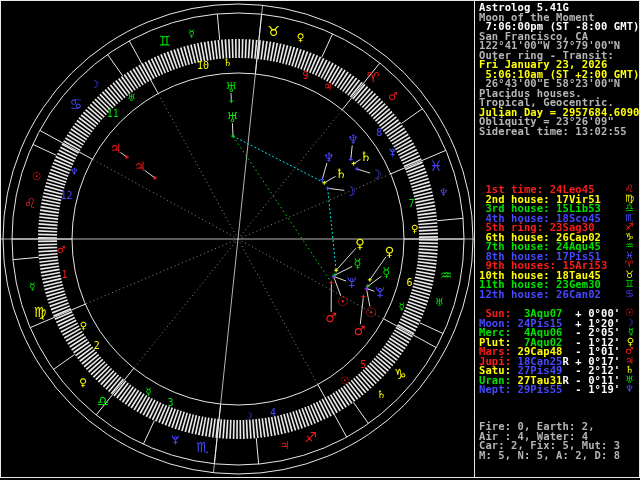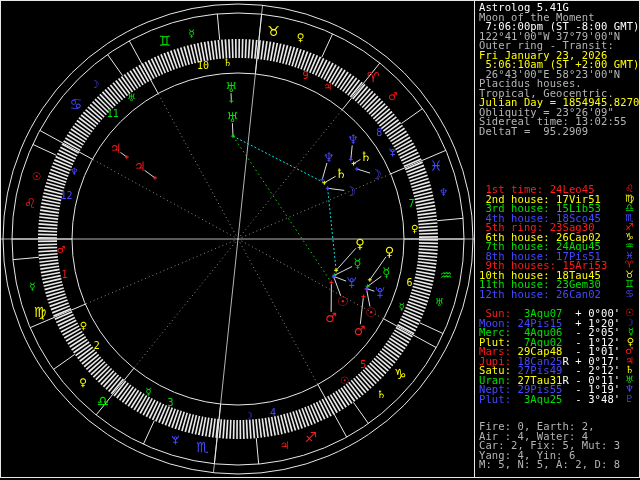--- a/index.html
+++ b/index.html
@@ -1,21 +1,21 @@
 <!DOCTYPE html>
 <html><head>
 <meta charset="utf-8">
 <style>
   html,body{margin:0;padding:0;background:#222;}
   .stage{position:relative;width:640px;height:480px;background:#000;overflow:hidden;
          font-family:"DejaVu Sans Mono",monospace;}
   .frame{position:absolute;left:0;top:0;right:0;bottom:2px;border:1px solid #e8e8e8;pointer-events:none;z-index:50;}
   #wheel{position:absolute;left:0;top:0;}
   #panel{position:absolute;left:474px;top:0;width:165px;height:477px;border-left:1px solid #e8e8e8;background:#000;}
-  .sec{position:absolute;left:0;width:100%;}
+  .sec{position:absolute;left:0;width:100%;font-weight:bold;}
   .row{position:relative;white-space:pre;font-size:10.5px;letter-spacing:0.1px;
        line-height:9.5px;height:9.5px;padding-left:4px;}
   .glyph{position:absolute;right:6px;top:-1px;font-family:"DejaVu Sans",sans-serif;
          font-size:10px;letter-spacing:0;line-height:10px;}
   .c-white{color:#ffffff}.c-gray{color:#b4b4b4}.c-red{color:#fb1b1b}.c-yellow{color:#ffff00}
   .c-green{color:#00e000}.c-blue{color:#4747ff}
 </style>
 </head>
 <body>
 
@@ -181,31 +181,31 @@
       <g stroke="#4747ff" fill="none">
         <path d="M 347.89986581461454 277.2305382483488 A 3.8 4.6 0 0 0 355.49986581461457 277.2305382483488 M 351.69986581461455 282.0305382483488 V 288.2305382483488 M 348.89986581461454 285.4305382483488 H 354.49986581461457"></path>
         <circle cx="351.69986581461455" cy="280.0305382483488" r="1.6"></circle>
       </g>
     </svg>
   <div id="panel">
     <div class="sec" id="sec-header" style="top:3px">
         <div class="row"><span class=" c-white">Astrolog 5.41G</span></div>
         <div class="row"><span class=" c-gray">Moon of the Moment</span></div>
         <div class="row"><span class=" c-white"> 7:06:00pm (ST -8:00 GMT)</span></div>
+        <div class="row"><span class=" c-gray">San Francisco, CA</span></div>
         <div class="row"><span class=" c-gray">122°41'00"W 37°79'00"N</span></div>
         <div class="row"><span class=" c-gray">Outer ring - Transit:</span></div>
         <div class="row"><span class=" c-yellow">Fri January 23, 2026</span></div>
         <div class="row"><span class=" c-yellow"> 5:06:10am (ST +2:00 GMT)</span></div>
         <div class="row"><span class=" c-gray"> 26°43'00"E 58°23'00"N</span></div>
         <div class="row"><span class=" c-gray">Placidus houses.</span></div>
         <div class="row"><span class=" c-gray">Tropical, Geocentric.</span></div>
-        <div class="row"><span class=" c-yellow">Julian Day = 1854945.8270</span></div>
+        <div class="row"><span class=" c-yellow">Julian Day = 2957684.6090</span></div>
         <div class="row"><span class=" c-gray">Obliquity = 23°26'09"</span></div>
         <div class="row"><span class=" c-gray">Sidereal time: 13:02:55</span></div>
-        <div class="row"><span class=" c-gray">DeltaT =  95.2909</span></div>
       </div>
     <div class="sec" id="sec-houses" style="top:185px">
         <div class="row"><span class=" c-red"> 1st time: 24Leo45</span><span class="glyph c-red">♌</span></div>
         <div class="row"><span class=" c-yellow"> 2nd house: 17Vir51</span><span class="glyph c-yellow">♍</span></div>
         <div class="row"><span class=" c-green"> 3rd house: 15Lib53</span><span class="glyph c-green">♎</span></div>
         <div class="row"><span class=" c-blue"> 4th house: 18Sco45</span><span class="glyph c-blue">♏</span></div>
         <div class="row"><span class=" c-red"> 5th ring: 23Sag30</span><span class="glyph c-red">♐</span></div>
         <div class="row"><span class=" c-yellow"> 6th house: 26Cap02</span><span class="glyph c-yellow">♑</span></div>
         <div class="row"><span class=" c-green"> 7th house: 24Aqu45</span><span class="glyph c-green">♒</span></div>
         <div class="row"><span class=" c-blue"> 8th house: 17Pis51</span><span class="glyph c-blue">♓</span></div>
@@ -217,24 +217,22 @@
     <div class="sec" id="sec-planets" style="top:309px">
         <div class="row"><span class=" c-red"> Sun:</span><span class=" c-green">  3Aqu07</span><span class=" c-white"> </span><span class=" c-white"> + 0°00'</span><span class="glyph c-red">☉</span></div>
         <div class="row"><span class=" c-blue">Moon:</span><span class=" c-blue"> 24Pis15</span><span class=" c-white"> </span><span class=" c-white"> + 1°20'</span><span class="glyph c-blue">☽</span></div>
         <div class="row"><span class=" c-green">Merc:</span><span class=" c-green">  4Aqu06</span><span class=" c-white"> </span><span class=" c-white"> - 2°05'</span><span class="glyph c-green">☿</span></div>
         <div class="row"><span class=" c-yellow">Plut:</span><span class=" c-green">  7Aqu02</span><span class=" c-white"> </span><span class=" c-white"> - 1°12'</span><span class="glyph c-yellow">♀</span></div>
         <div class="row"><span class=" c-red">Mars:</span><span class=" c-yellow"> 29Cap48</span><span class=" c-white"> </span><span class=" c-white"> - 1°01'</span><span class="glyph c-red">♂</span></div>
         <div class="row"><span class=" c-red">Jupi:</span><span class=" c-blue"> 18Can25</span><span class=" c-white">R</span><span class=" c-white"> + 0°17'</span><span class="glyph c-red">♃</span></div>
         <div class="row"><span class=" c-yellow">Satu:</span><span class=" c-blue"> 27Pis49</span><span class=" c-white"> </span><span class=" c-white"> - 2°12'</span><span class="glyph c-yellow">♄</span></div>
         <div class="row"><span class=" c-green">Uran:</span><span class=" c-yellow"> 27Tau31</span><span class=" c-white">R</span><span class=" c-white"> - 0°11'</span><span class="glyph c-green">♅</span></div>
         <div class="row"><span class=" c-blue">Nept:</span><span class=" c-blue"> 29Pis55</span><span class=" c-white"> </span><span class=" c-white"> - 1°19'</span><span class="glyph c-blue">♆</span></div>
-        <div class="row"><span class=" c-blue">Plut:</span><span class=" c-green">  3Aqu25</span><span class=" c-white"> </span><span class=" c-white"> - 3°48'</span><span class="glyph c-blue">♇</span></div>
       </div>
     <div class="sec" id="sec-elements" style="top:422px">
         <div class="row"><span class=" c-gray">Fire: 0, Earth: 2,</span></div>
         <div class="row"><span class=" c-gray">Air : 4, Water: 4</span></div>
         <div class="row"><span class=" c-gray">Car: 2, Fix: 5, Mut: 3</span></div>
-        <div class="row"><span class=" c-gray">Yang: 4, Yin: 6</span></div>
         <div class="row"><span class=" c-gray">M: 5, N: 5, A: 2, D: 8</span></div>
       </div>
   </div>
   <div class="frame"></div>
 </div>
 
 </body></html>

